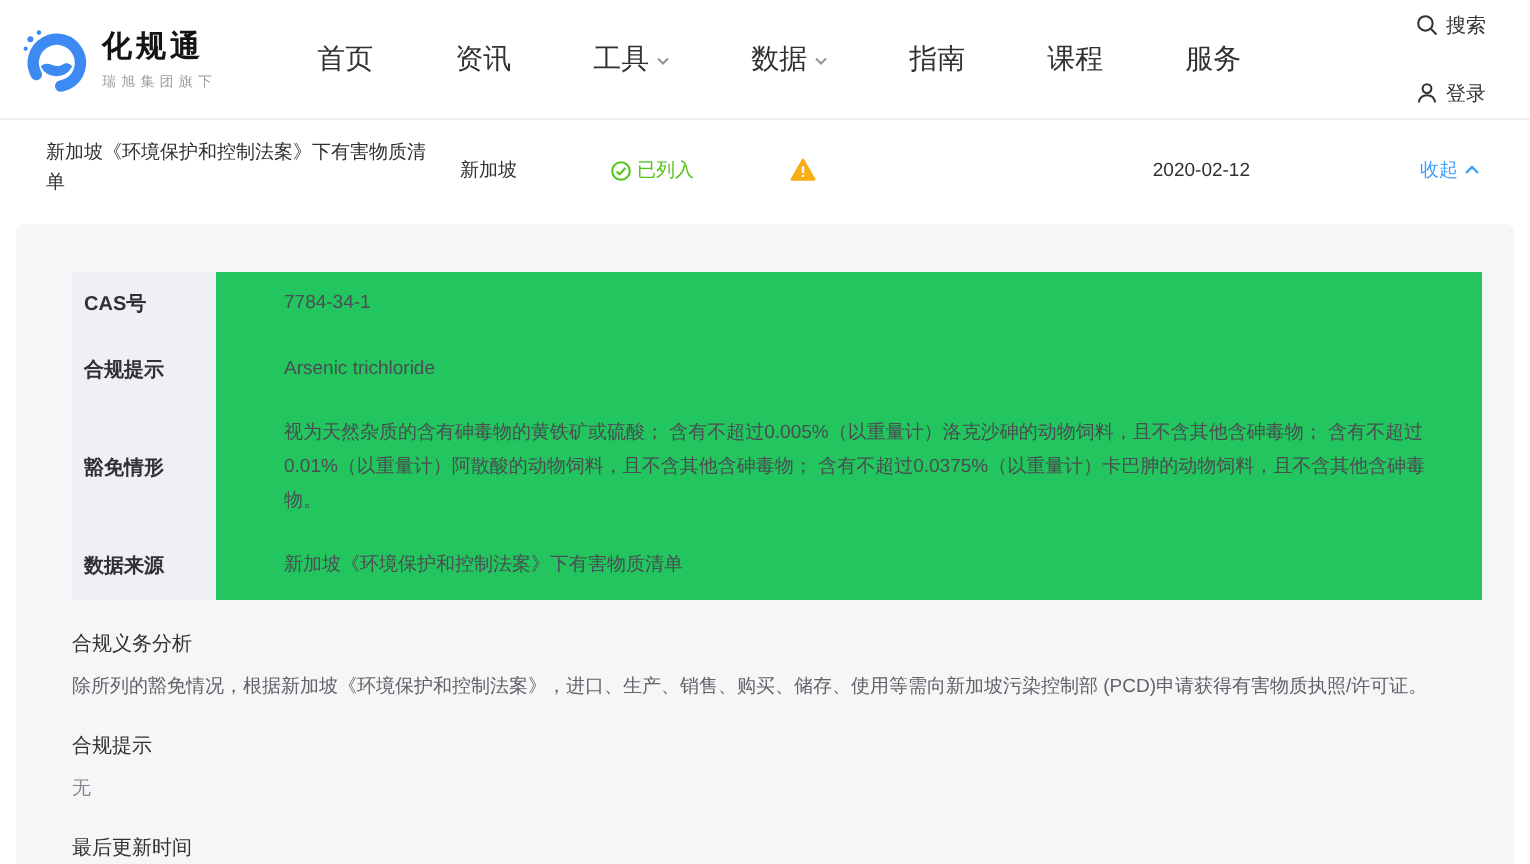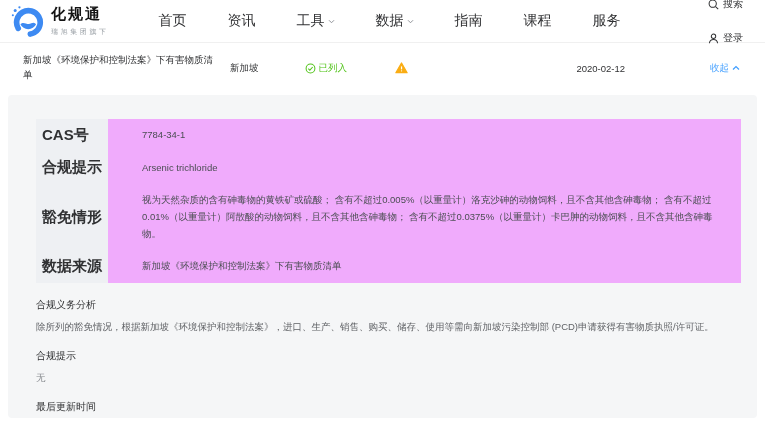--- a/index.html
+++ b/index.html
@@ -1,20 +1,20 @@
 <!DOCTYPE html>
 <html><head>
 <meta charset="utf-8">
 <style>
   * { margin:0; padding:0; box-sizing:border-box; }
   html,body { width:765px; height:432px; background:#fff; overflow:hidden;
     font-family:"Liberation Sans","DejaVu Sans",sans-serif; color:#303133; }
 
   
-  .header { height:43px; display:flex; align-items:center; padding:0 22px 0 10px;
+  .header { height:60px; display:flex; align-items:center; padding:0 22px 0 10px;
     border-bottom:1px solid #f0f0f0; background:#fff; }
   .logo { display:flex; align-items:center; gap:7px; cursor:pointer; }
   .logo-icon { width:34px; height:34px; display:block; }
   .logo-title { font-size:15px; font-weight:bold; color:#141414; letter-spacing:2px; }
   .logo-subtitle { font-size:7px; color:#9aa0a6; letter-spacing:2.6px; margin-top:3px; white-space:nowrap; }
   .nav { display:flex; gap:41px; margin-left:50px; font-size:14px; color:#303133; }
   .nav-item { display:flex; align-items:center; gap:3px; cursor:pointer; white-space:nowrap; }
   .caret-down { width:7px; height:5px; display:block; margin-top:1px; }
   .header-right { margin-left:auto; display:flex; align-items:center; gap:20px;
     font-size:10px; color:#303133;flex-direction:column; }
@@ -33,22 +33,22 @@
   .rb-collapse { margin-left:85px; display:flex; align-items:center; gap:3px;
     color:#409eff; cursor:pointer; white-space:nowrap; }
 
   
   .panel { margin:2px 8px 0; height:323px; background:#f5f6f7; border-radius:4px;
     padding:13px 16px 0 28px; overflow:hidden; }
   .panel-title { font-size:10px; font-weight:bold; color:#303133; }
   .info-table { margin-top:11px; }
   .info-row { display:flex; }
   .info-label { width:72px; flex:0 0 72px; background:#eef0f3; padding:0 4px 0 6px;
-    font-size:15px; font-weight:bold; color:#303133; display:flex; align-items:center; }
-  .info-value { flex:1; background:#f0abfc; padding:8px 20px 8px 34px;
+    font-size:10px; font-weight:bold; color:#303133; display:flex; align-items:center; }
+  .info-value { flex:1; background:#22c55e; padding:8px 20px 8px 34px;
     font-size:9.5px; color:#4a4d52; line-height:1.75; }
   .section { margin-top:15px; }
   .section-title { font-size:10px; font-weight:normal; color:#303133; margin-bottom:7px; }
   .section-body { font-size:9.5px; line-height:1.6; color:#606266; }
   .section-body.muted { color:#84878c; }
 </style>
 </head>
 <body>
 
 <div class="header">

